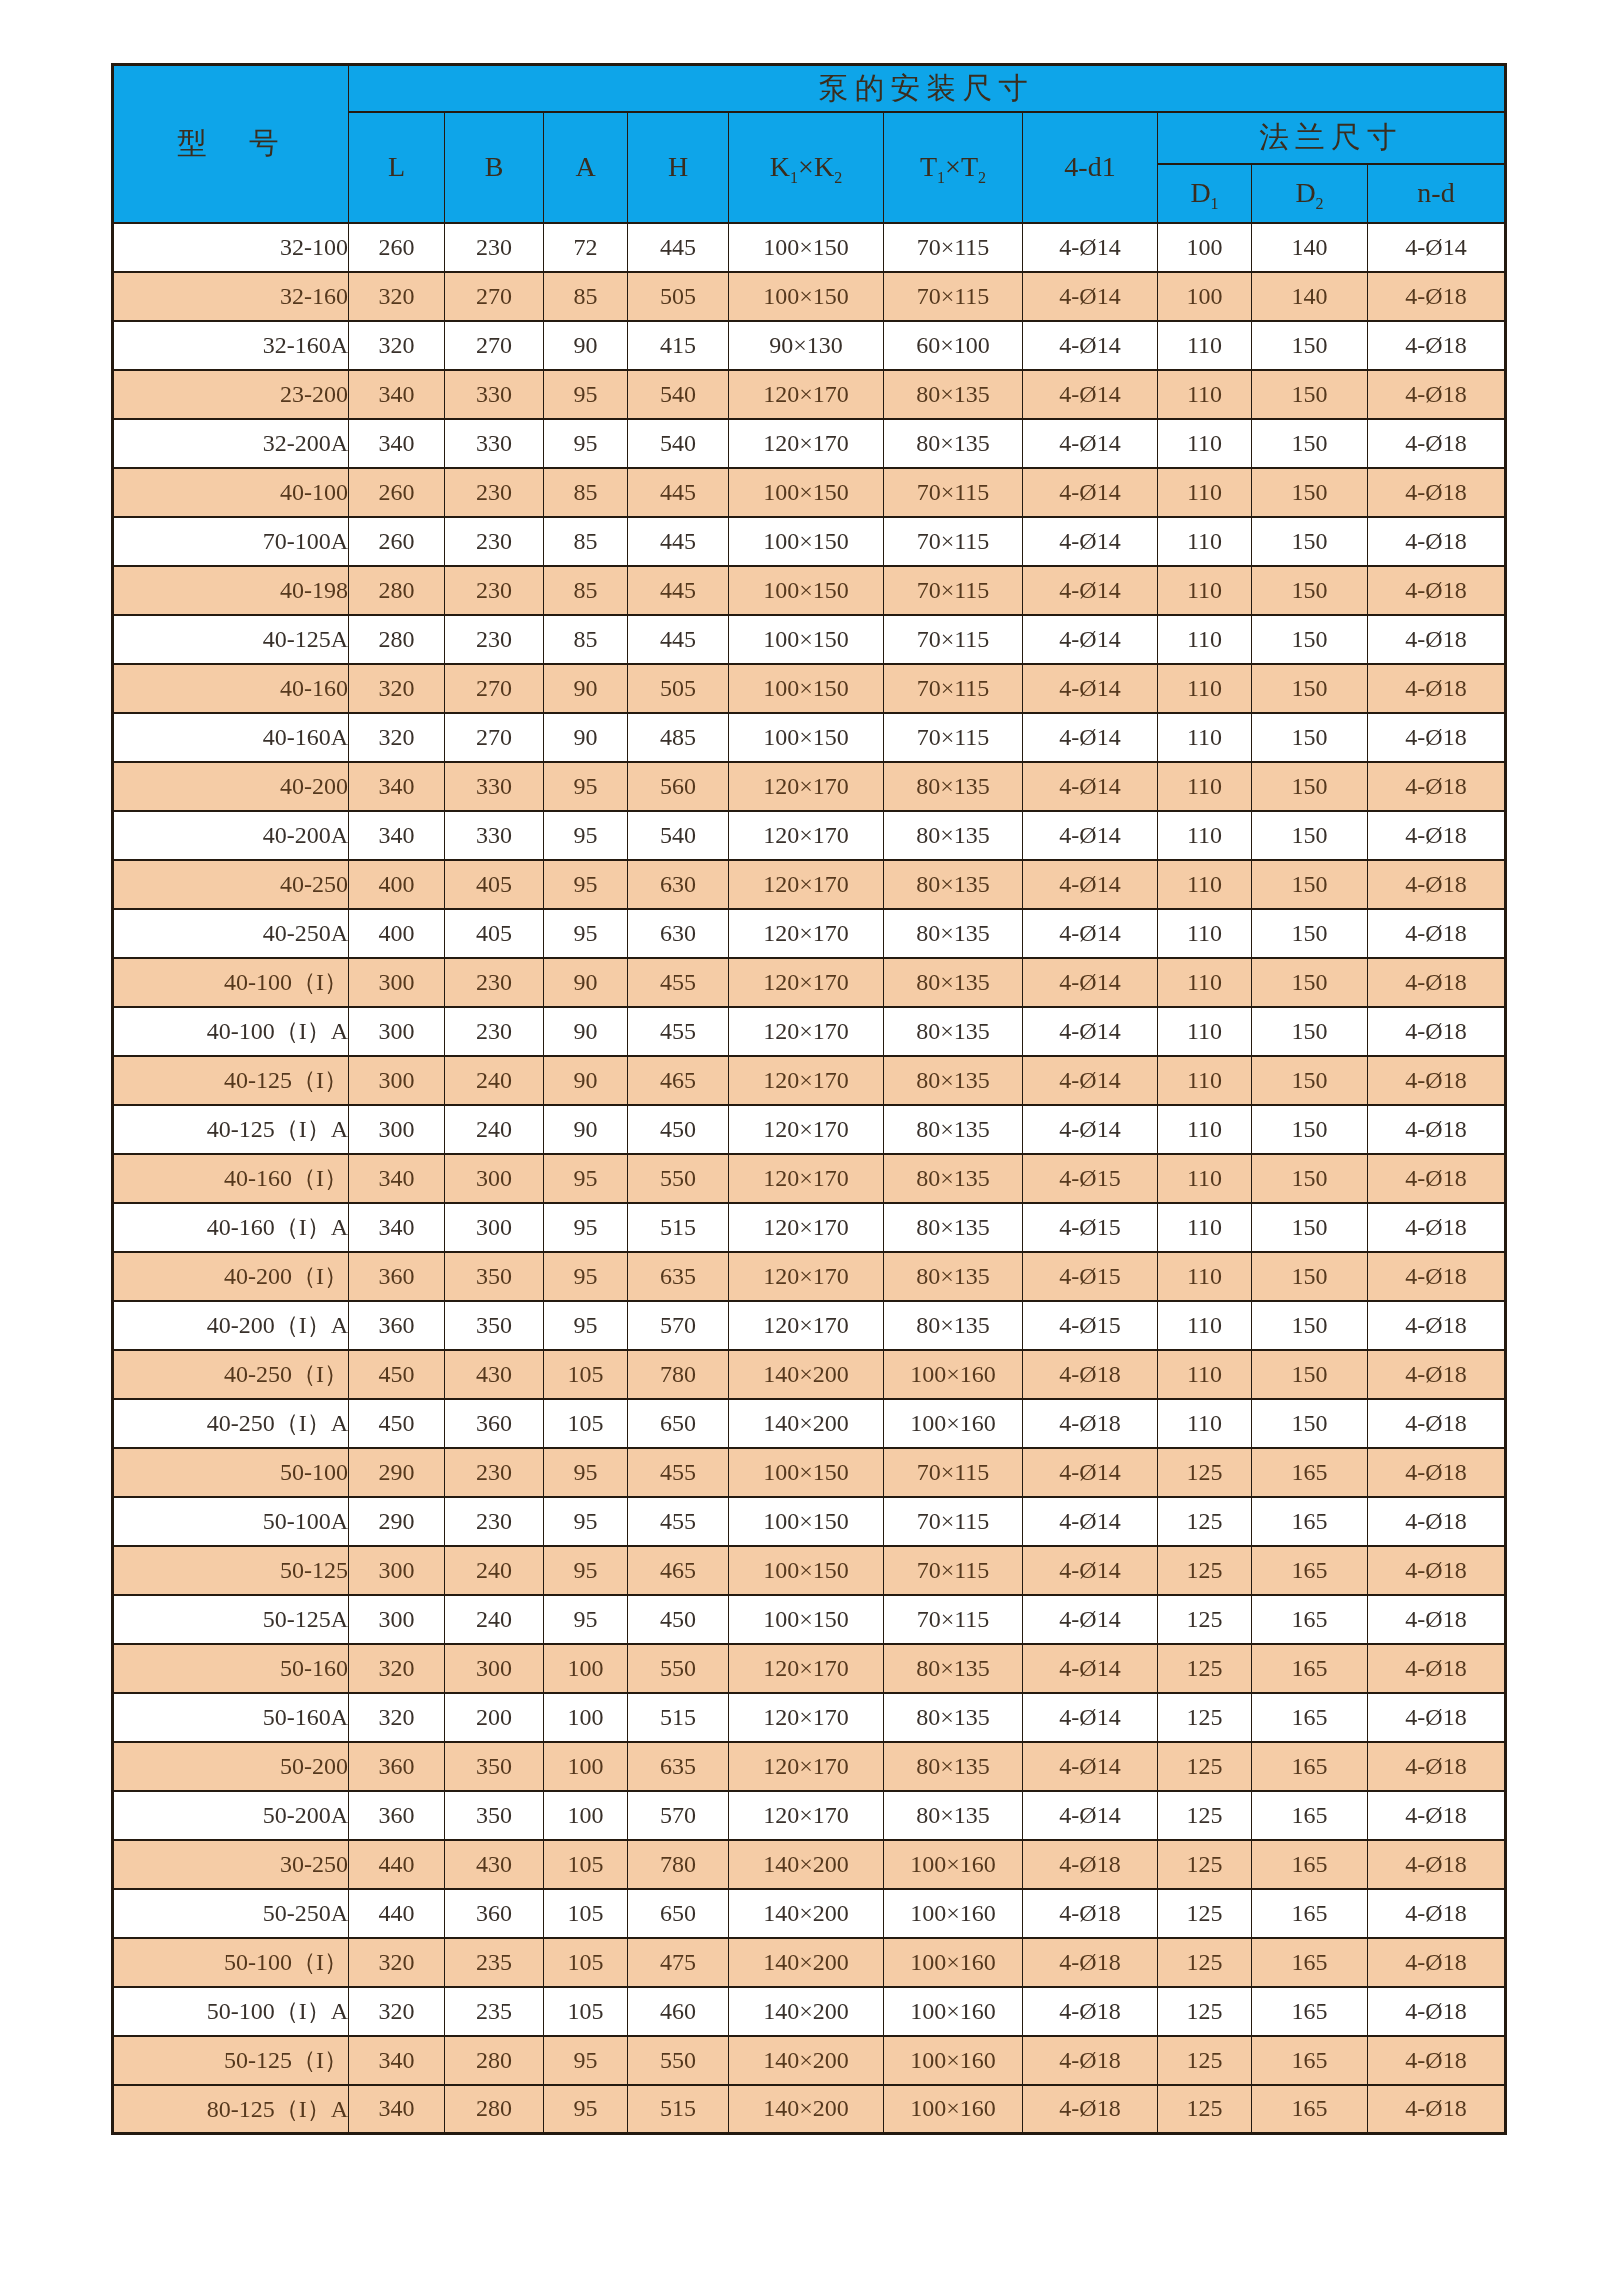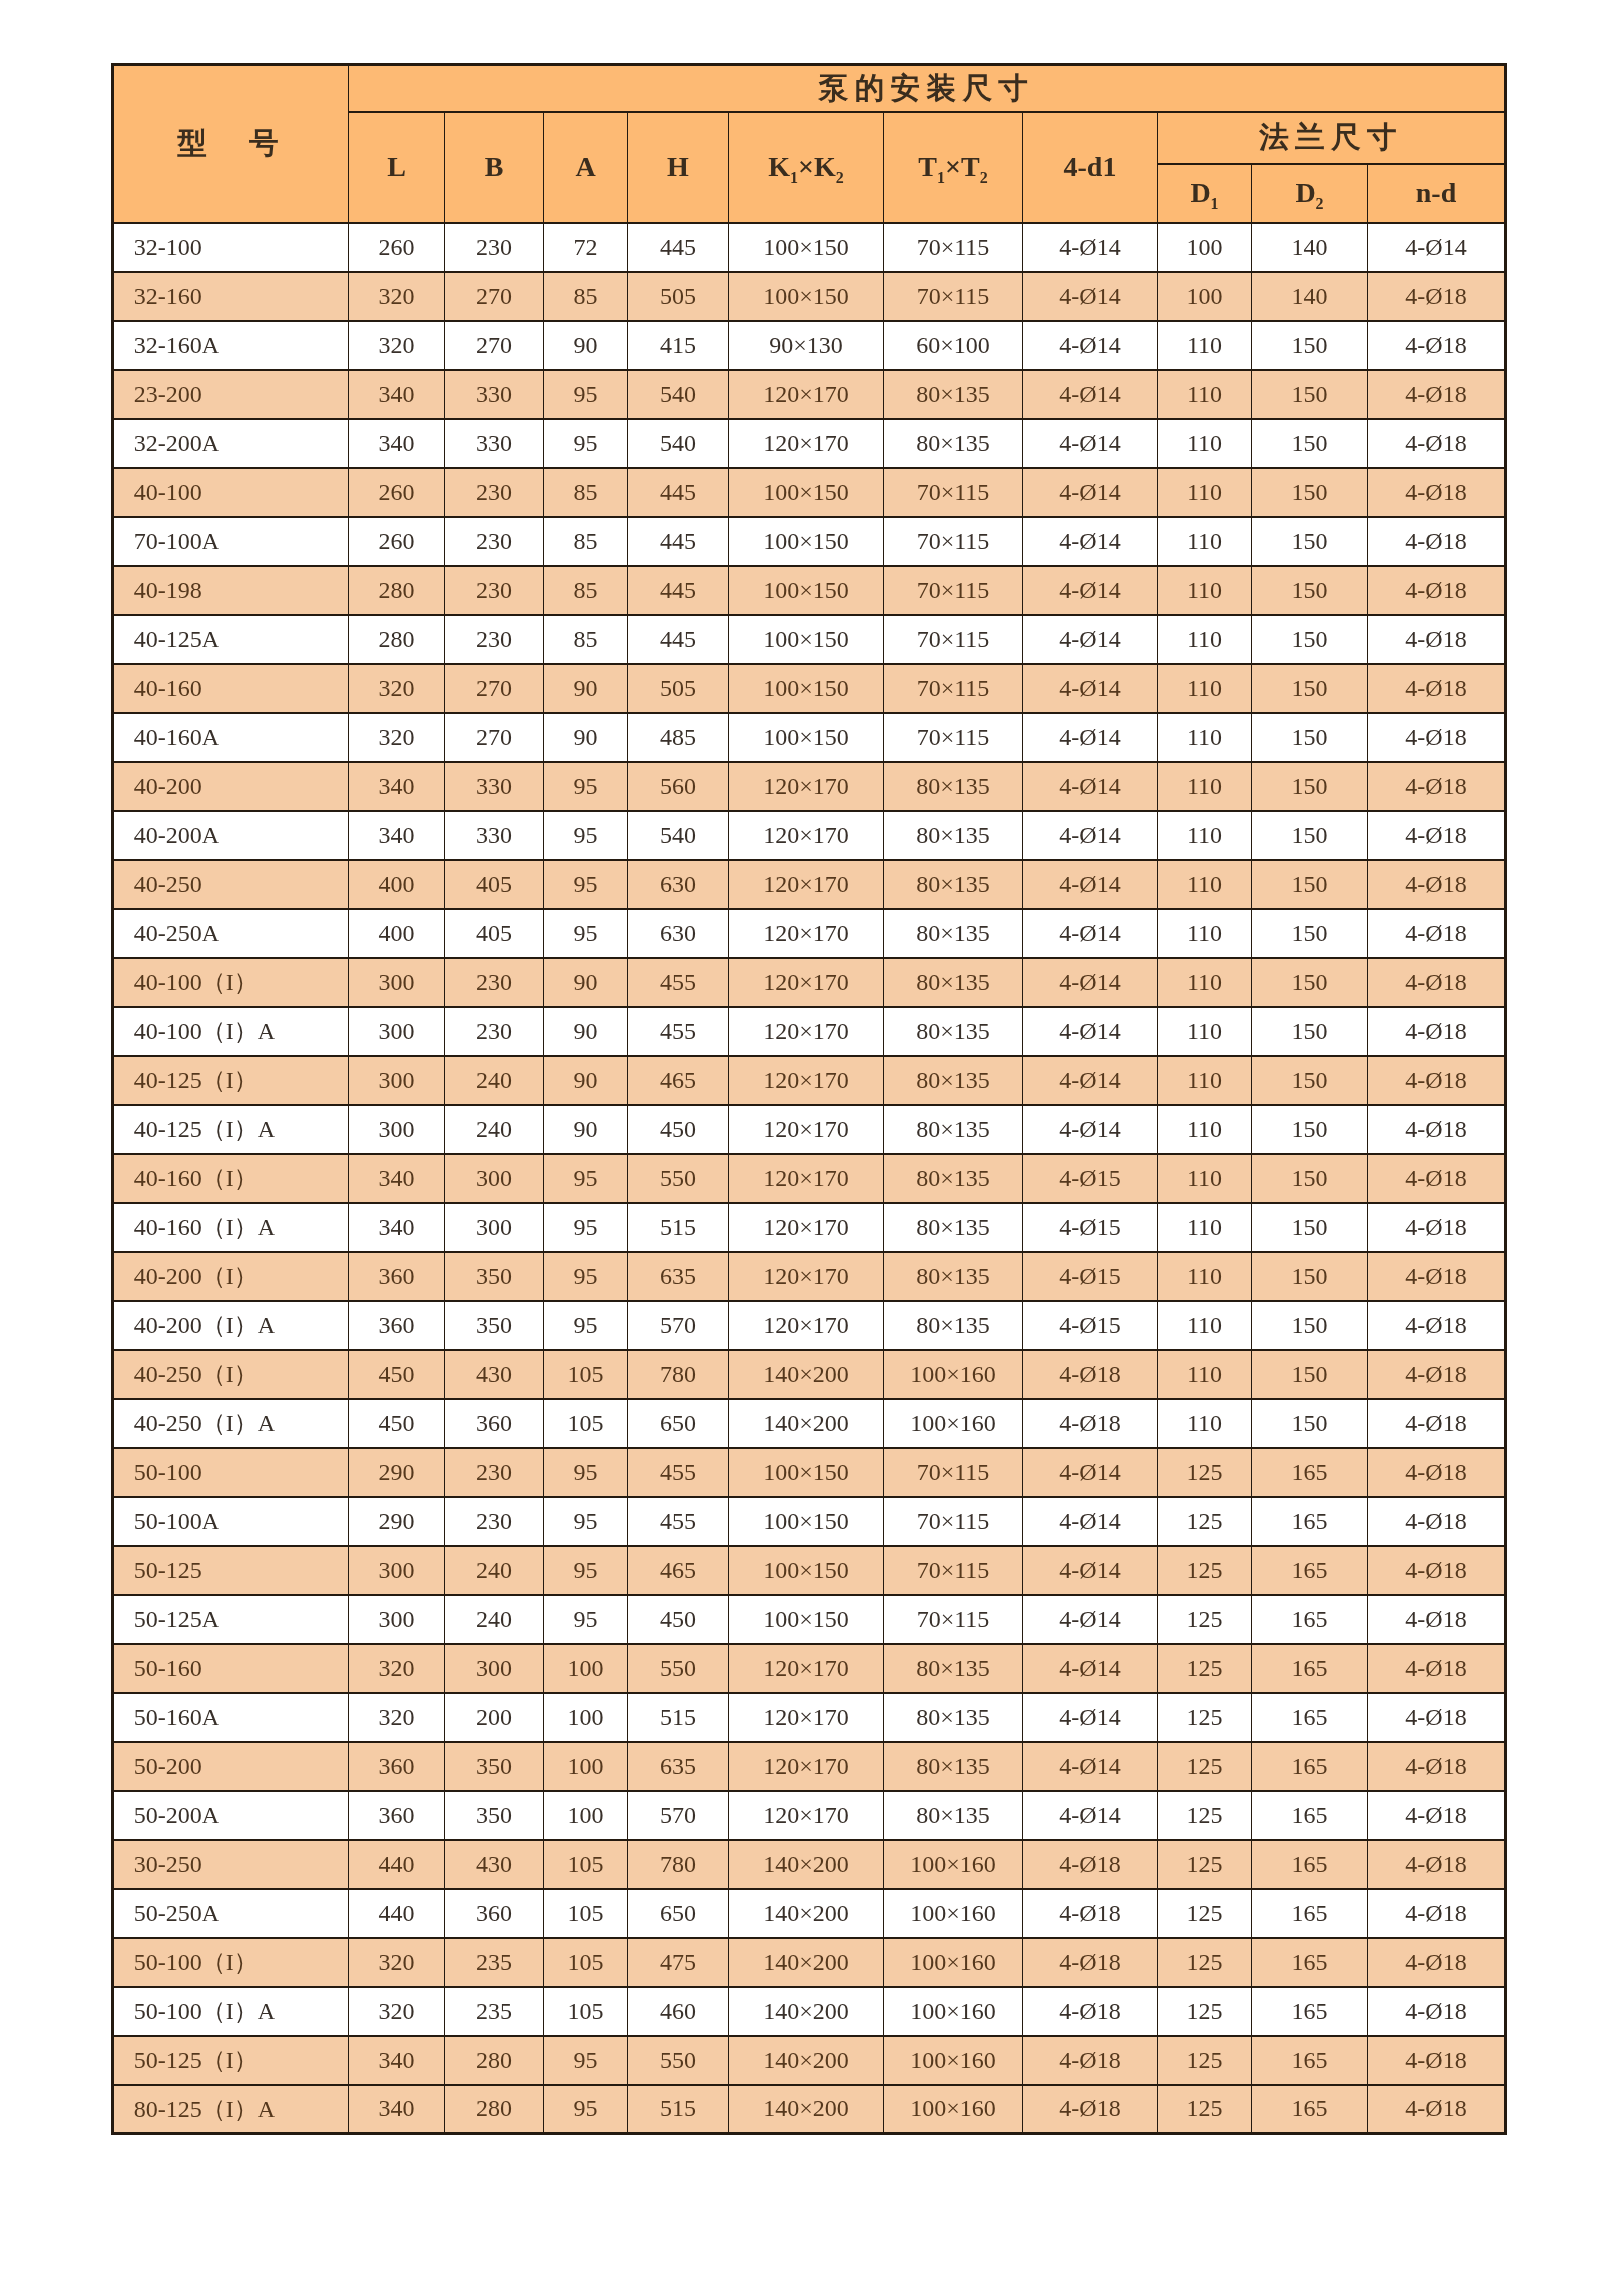--- a/index.html
+++ b/index.html
@@ -26,22 +26,22 @@
     border-right: 1.8px solid #241a10;
     border-top: 2.7px solid #241a10;
     border-bottom: 2.7px solid #241a10;
     text-align: center;
     vertical-align: middle;
     padding: 0;
     overflow: hidden;
     white-space: nowrap;
   }
   thead th {
-    background: #fdba74;
-    font-weight: bold;
+    background: #0ea5e9;
+    font-weight: normal;
     color: #3a2d1e;
   }
   .hdr-row1 { height: 47px; }
   .hdr-row2 { height: 52px; }
   .hdr-row3 { height: 59px; }
   .cn {
     font-size: 29.6px;
     letter-spacing: 6.3px;
   }
   .latin {
@@ -56,21 +56,21 @@
   tbody td {
     font-size: 24px;
     color: #38302a;
     background: #ffffff;
   }
   tbody tr.shaded td {
     background: #f5cca6;
     color: #55381d;
   }
   td.model {
-    text-align: left;
+    text-align: right;
     padding-left: 19.7px;
   }
 </style>
 </head>
 <body>
 
 <div class="sheet">
   <table>
     <colgroup>
       <col style="width:236px">

